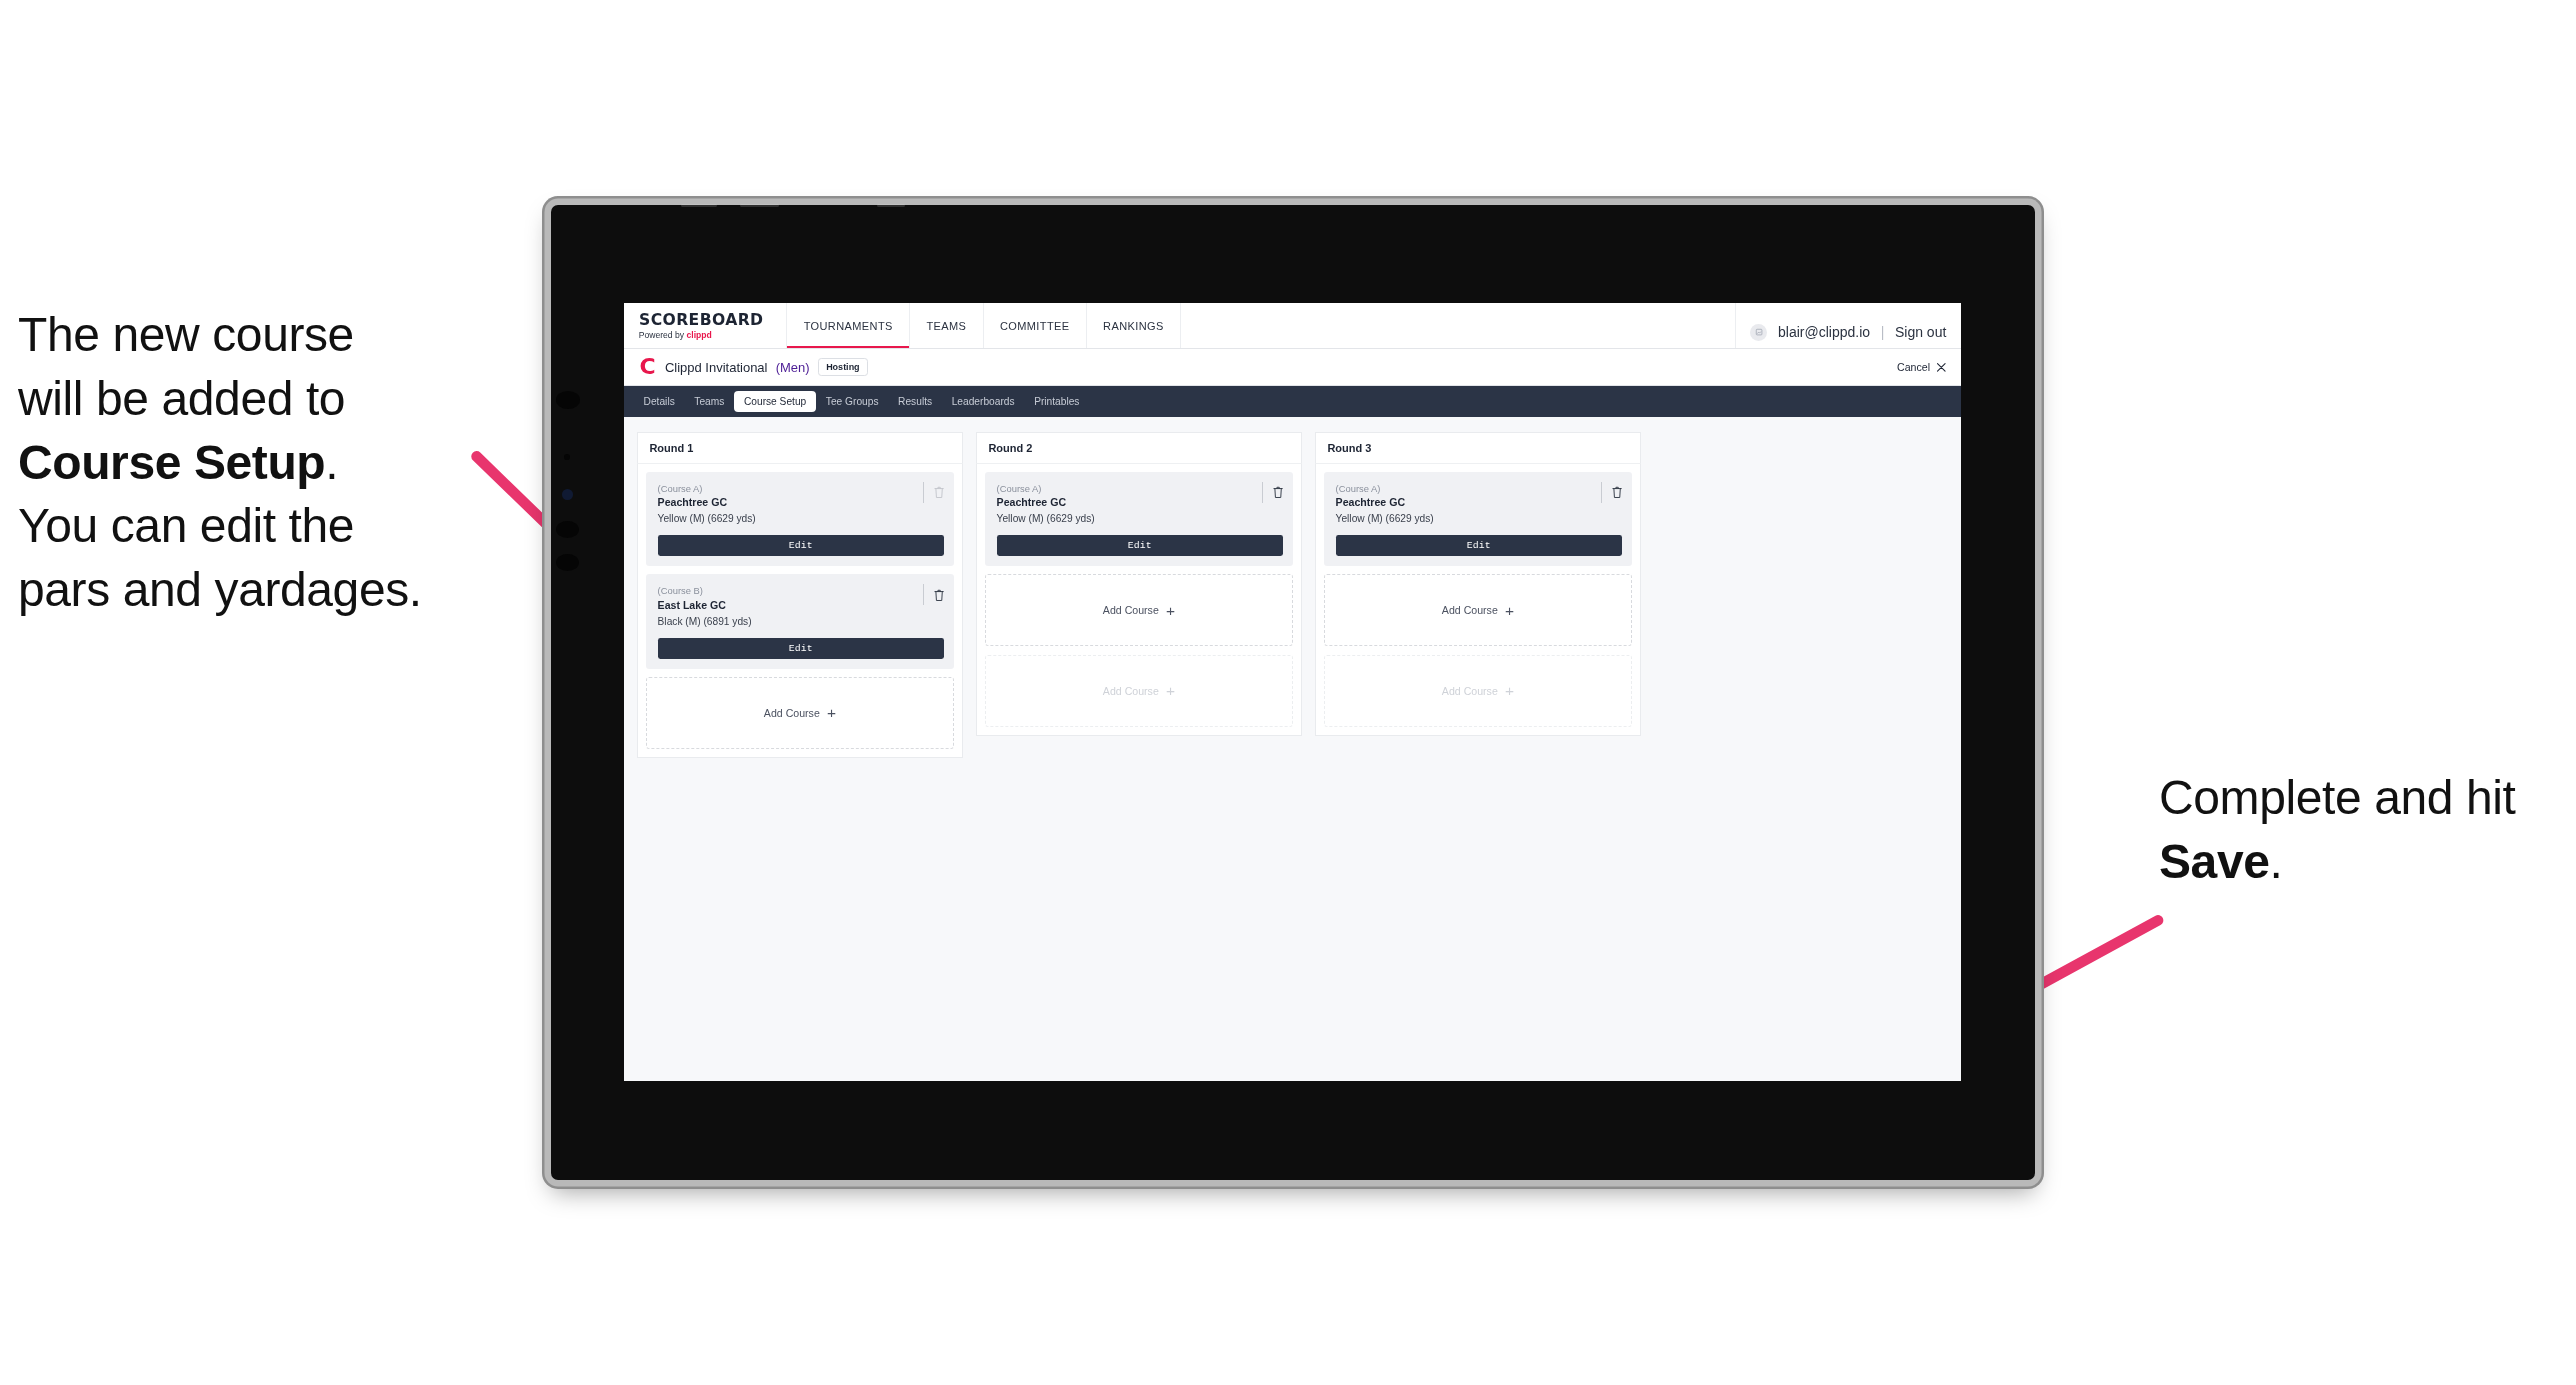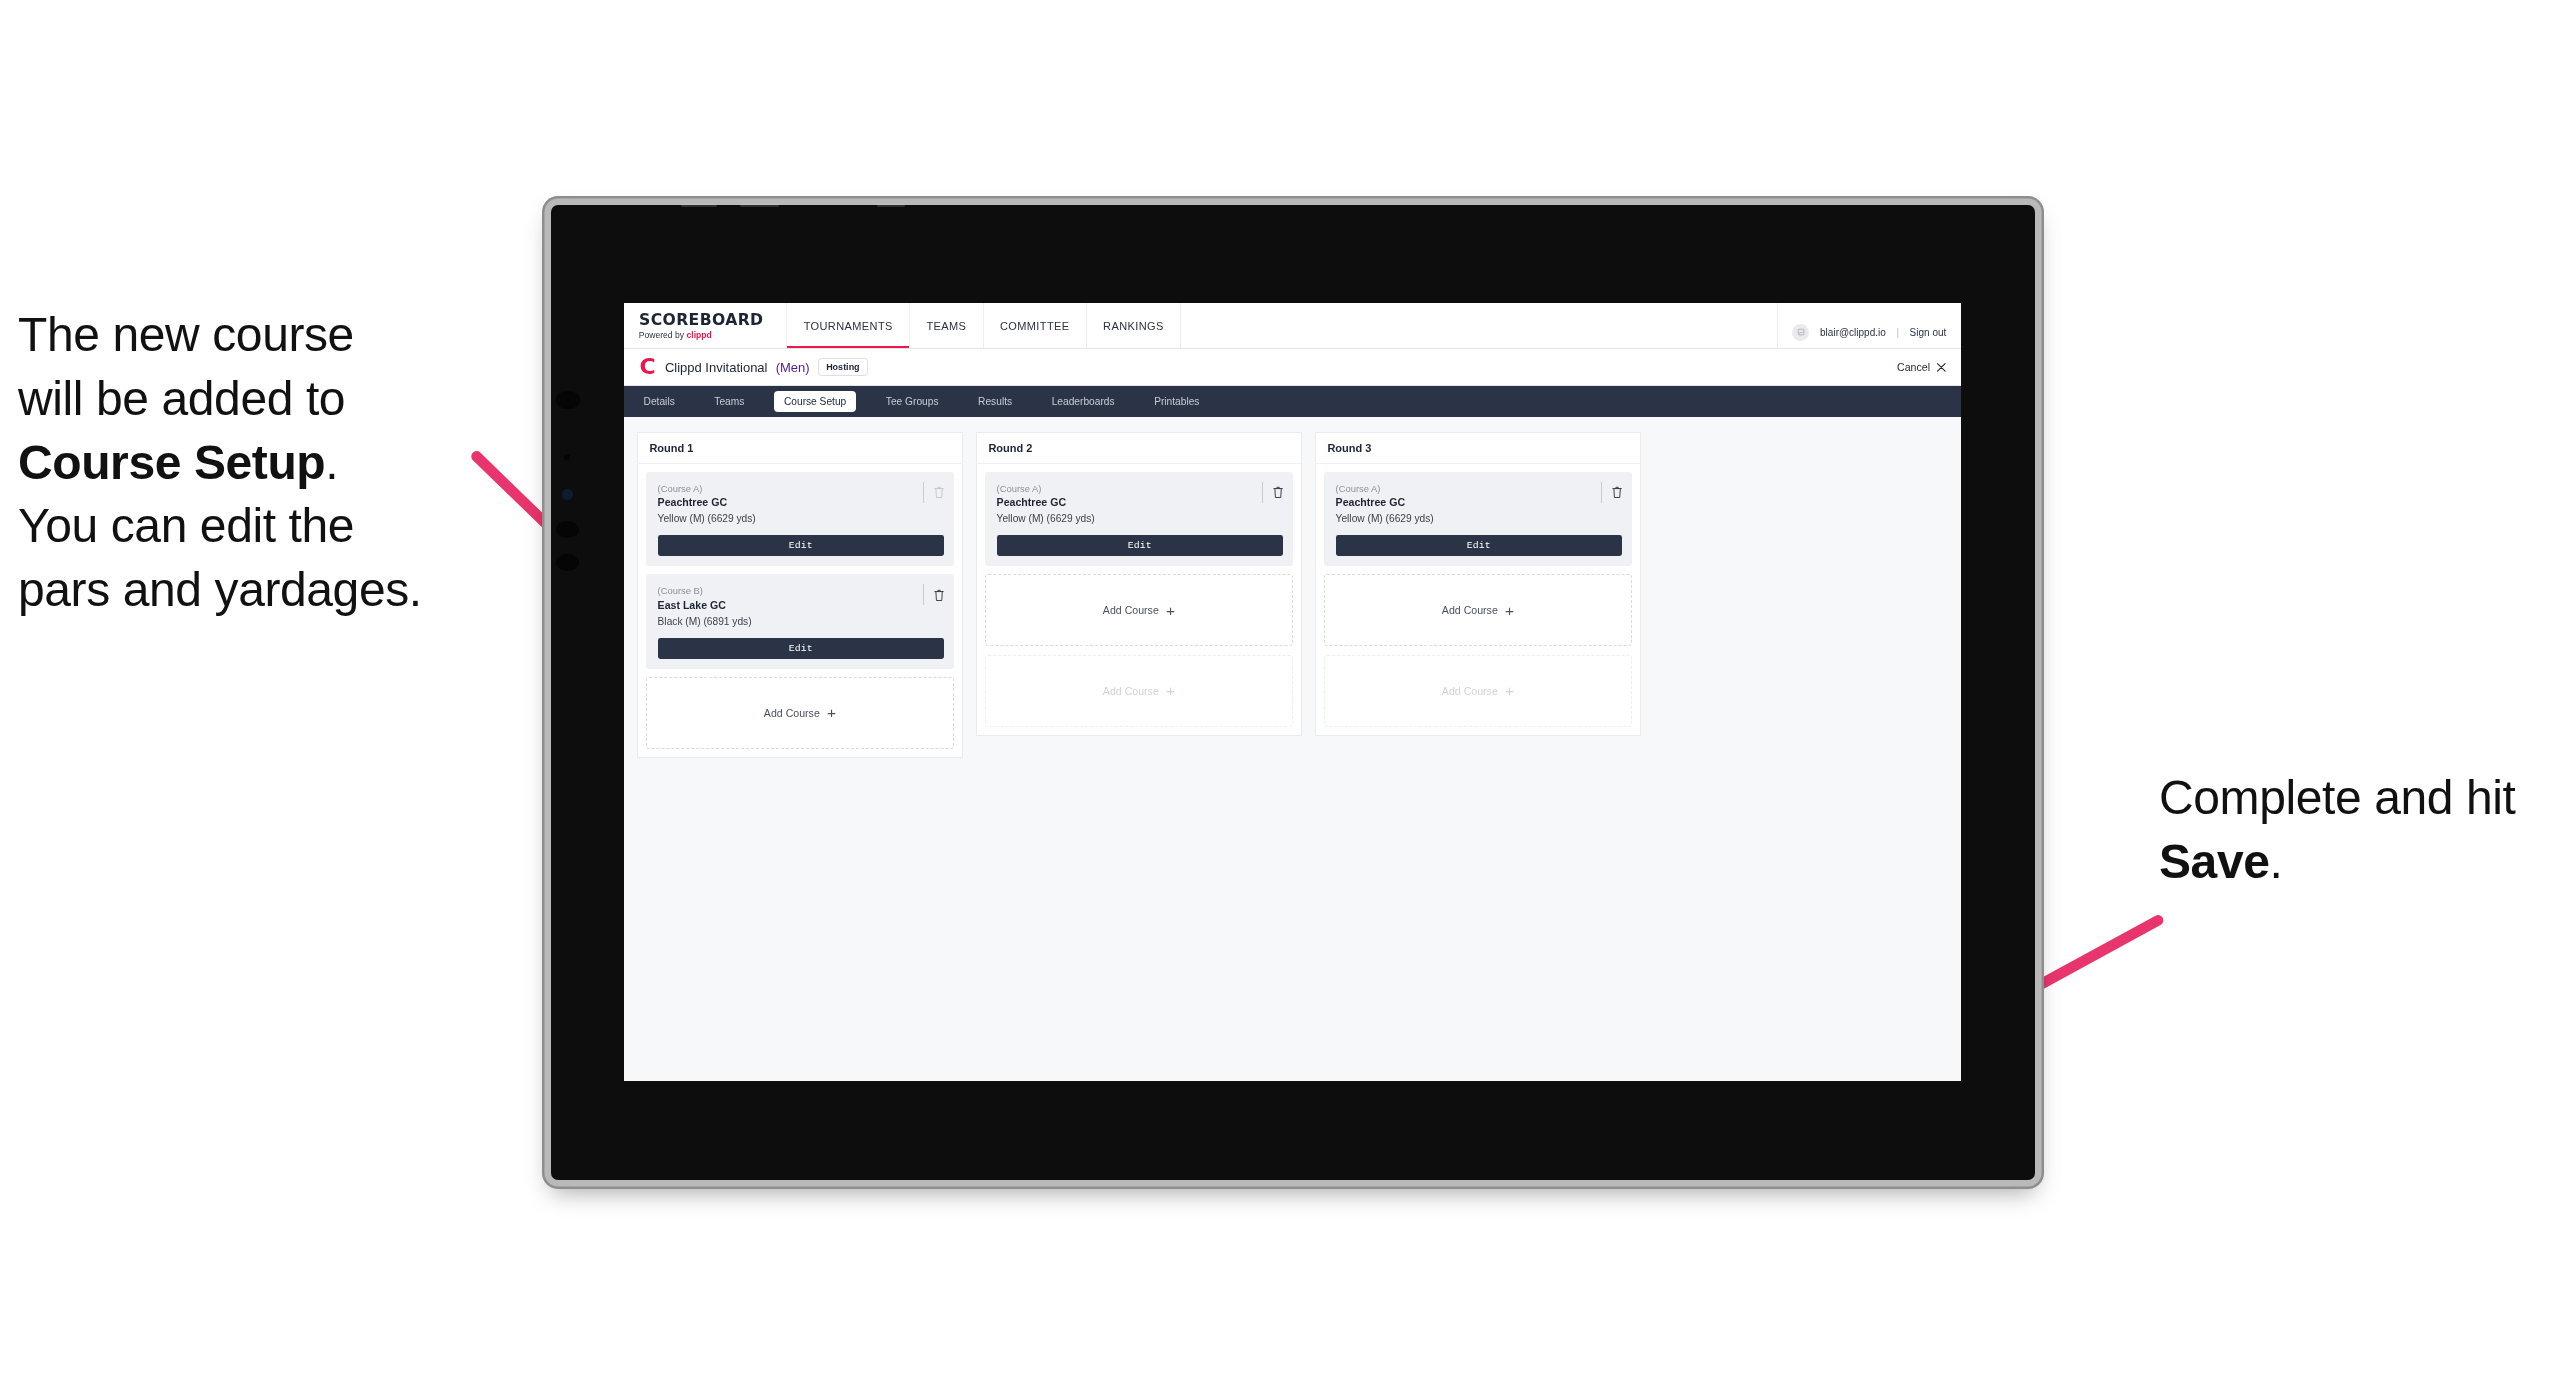--- a/index.html
+++ b/index.html
@@ -90,21 +90,21 @@
     position: relative; cursor: pointer; white-space: nowrap;
   }
   .navitem.active::after {
     content: ""; position: absolute; left: 0; right: 0; bottom: 0;
     height: 2.4px; background: #e8174c;
   }
   .nav-spacer { flex: 1; border-right: 0.8px solid #eceef1; }
 
   .topbar-right {
     display: flex; align-items: center; gap: 10.6px; padding: 0 14.7px;
-    font-size: 10px; color: #2b3240; white-space: nowrap; margin-top: 13px;
+    font-size: 14px; color: #2b3240; white-space: nowrap; margin-top: 13px;
   }
   .avatar {
     width: 17px; height: 17px; border-radius: 50%;
     background: #e9eaee; display: flex; align-items: center;
     justify-content: center; font-size: 7.3px; color: #9aa0ac;
   }
   .topbar-right .sep { color: #b9bdc6; }
   .signout { cursor: pointer; text-align: right; }
 
   
@@ -123,21 +123,21 @@
     border: 0.8px solid #dcdfe4; border-radius: 3.3px;
     padding: 3.3px 7.3px; font-size: 9px; font-weight: 700; color: #1d2433;
     background: #fff; line-height: 1;
   }
   .titlebar-right { margin-left: auto; display: flex; align-items: center; gap: 5.7px;
     font-size: 10.6px; color: #1d2433; cursor: pointer; }
 
   
   .tabbar {
     height: 31px; background: #2b3446;
-    display: flex; align-items: center; padding: 0 9.8px; gap: 20px;
+    display: flex; align-items: center; padding: 0 9.8px; gap: 0;
   }
   .tab {
     font-size: 10.2px; color: #c7ccd6; padding: 4.9px 9.8px;
     border-radius: 4.1px; cursor: pointer; white-space: nowrap;
   }
   .tab.active { background: #fff; color: #1d2433; font-weight: 400; }
 
   
   .content { padding: 14.7px 13px; display: flex; gap: 13px; align-items: flex-start; }
   .round-col { width: 326px; flex: 0 0 326px; }

